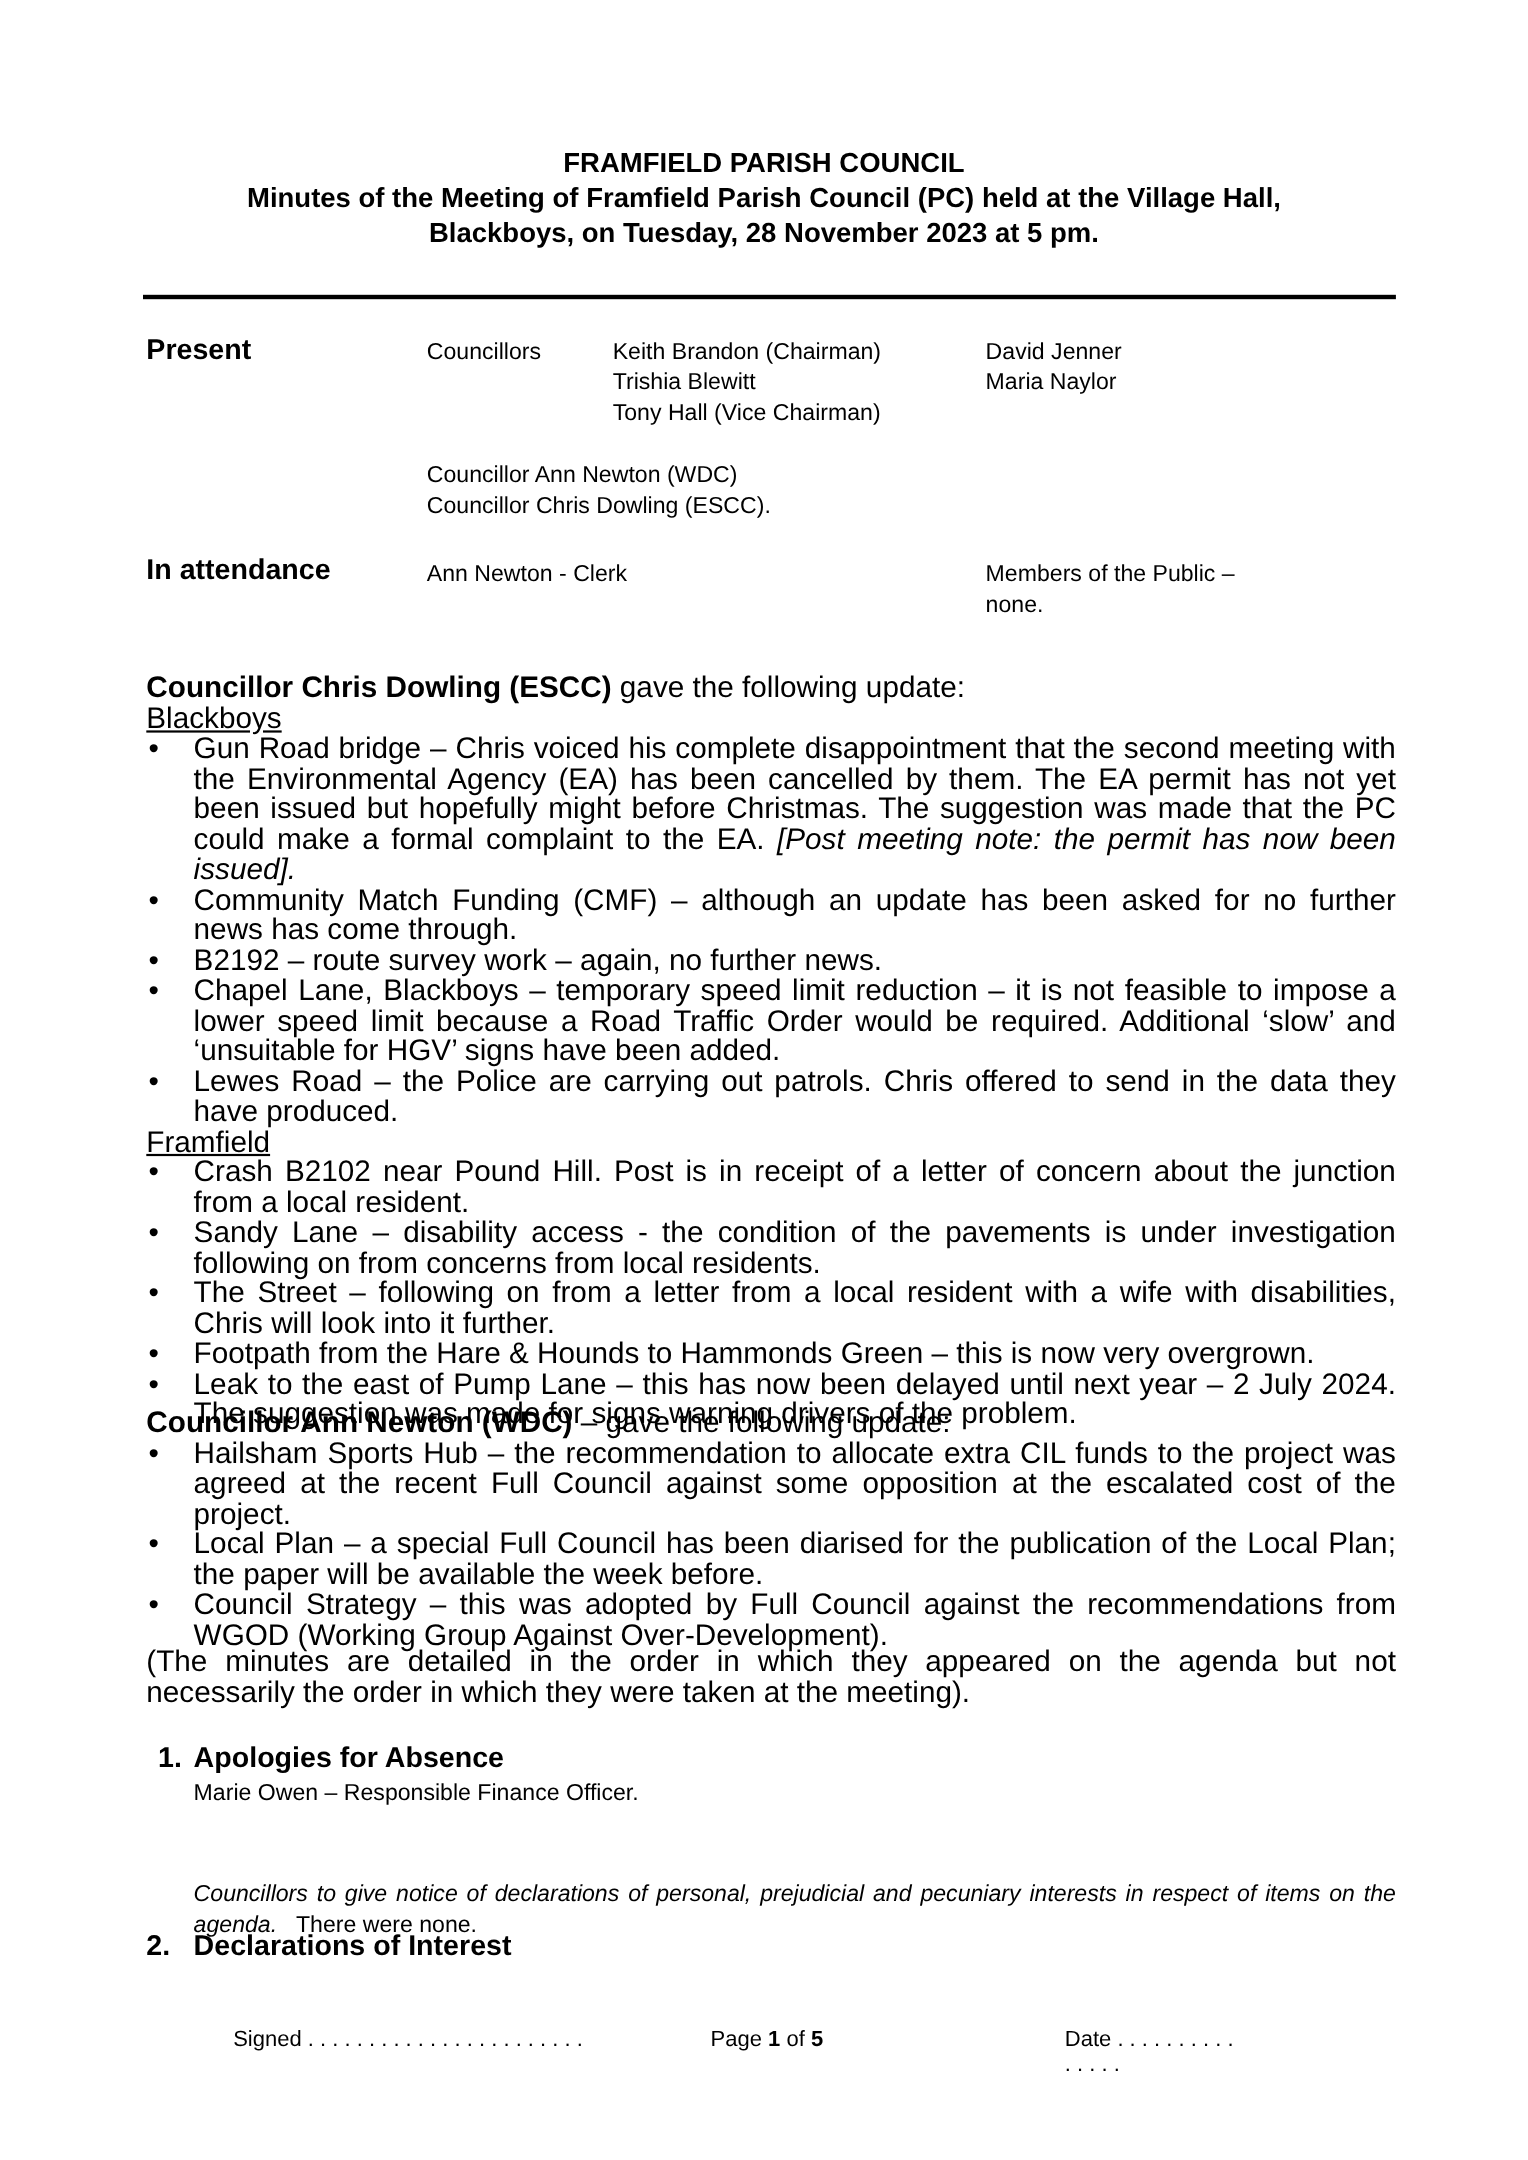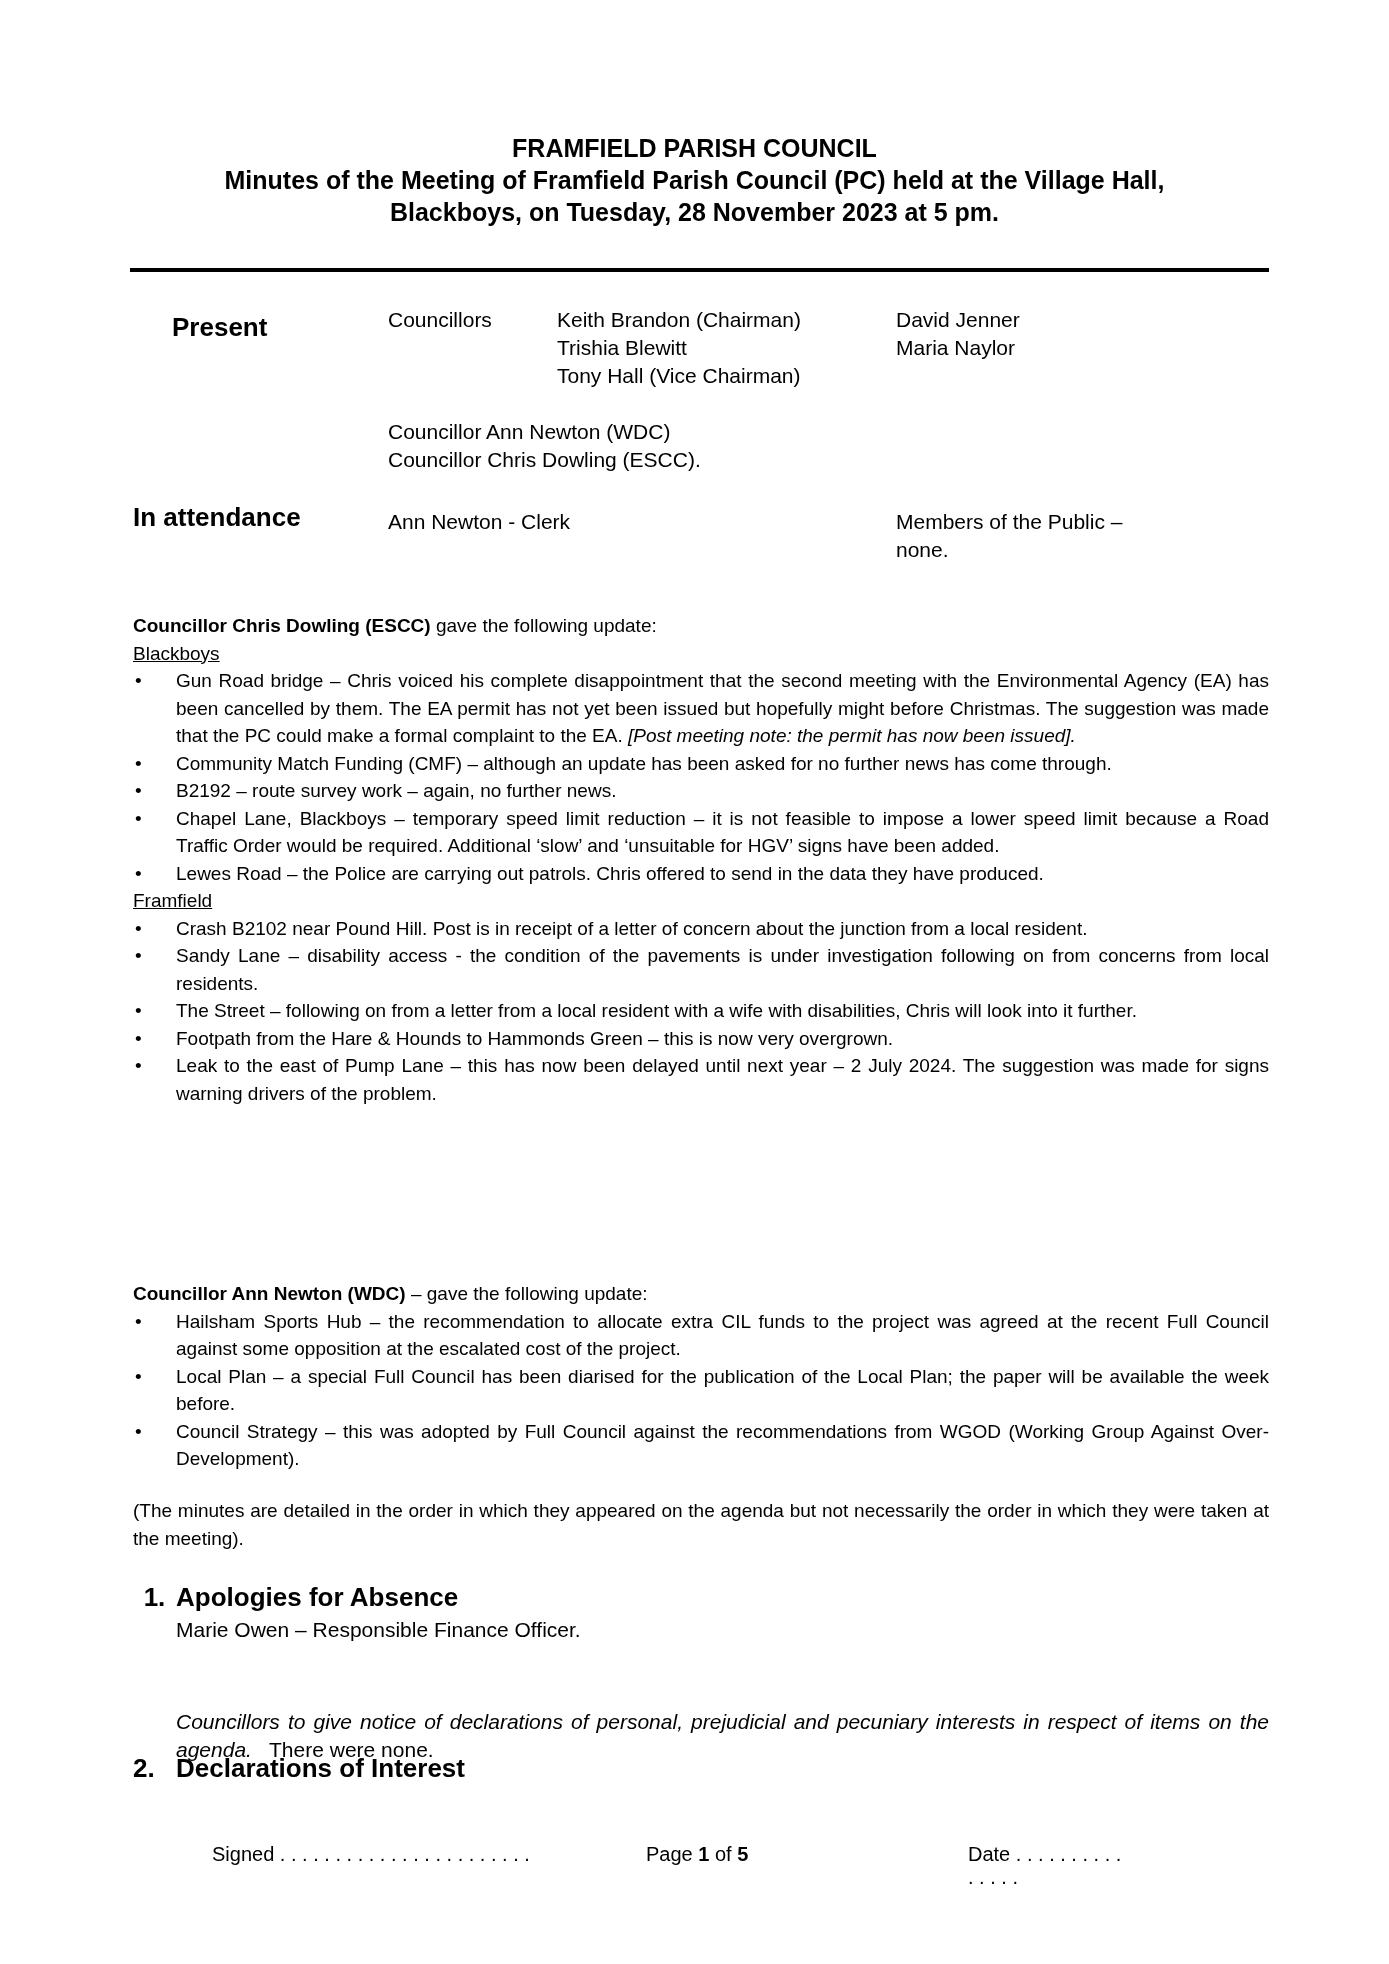--- a/index.html
+++ b/index.html
@@ -6,31 +6,31 @@
   body {
     width: 1389px; height: 1964px; position: relative; overflow: hidden;
     font-family: "Liberation Sans", sans-serif; color: #000; font-size: 21px;
   }
   .page { position: absolute; left: 0; top: 0; width: 1130px; height: 1964px; }
   .title-block { position: absolute; left: 0; top: 132px; width: 1389px; text-align: center; font-weight: bold; }
   .title-block div { font-size: 25px; line-height: 32px; }
   .rule { position: absolute; left: 130px; top: 268px; width: 1139px; height: 4px; background: #000; }
 
   .present-label, .attend-label { position: absolute; left: 133px; font-weight: bold; font-size: 26px; }
-  .present-label { top: 312px; margin-left: 39px; }
+  .present-label { top: 302px; }
   .attend-label { top: 502px; }
   .col { position: absolute; font-size: 21px; line-height: 28px; }
   .c-councillors { left: 388px; top: 306px; }
   .c-names1 { left: 557px; top: 306px; }
   .c-names2 { left: 896px; top: 306px; }
   .c-others { left: 388px; top: 418px; }
   .c-clerk { left: 388px; top: 508px; }
   .c-public { left: 896px; top: 508px; }
 
-  .body-text { position: absolute; left: 133px; width: 1136px; font-size: 19px; line-height: 27.5px; }
+  .body-text { position: absolute; left: 133px; width: 1136px; font-size: 27px; line-height: 27.5px; }
   .u { text-decoration: underline; }
   .b { font-weight: bold; }
   .i { font-style: italic; }
   ul.bl { list-style: none; margin: 0; padding: 0; }
   ul.bl li { position: relative; padding-left: 43px; text-align: justify; }
   ul.bl li::before { content: "\2022"; position: absolute; left: 2px; top: 0; }
 
   .sec-head { position: absolute; left: 133px; font-weight: bold; font-size: 26px; }
   .sec-num { display: inline-block; width: 43px; }
   .sec-body { position: absolute; left: 176px; width: 1093px; font-size: 21px; line-height: 27.5px; }

